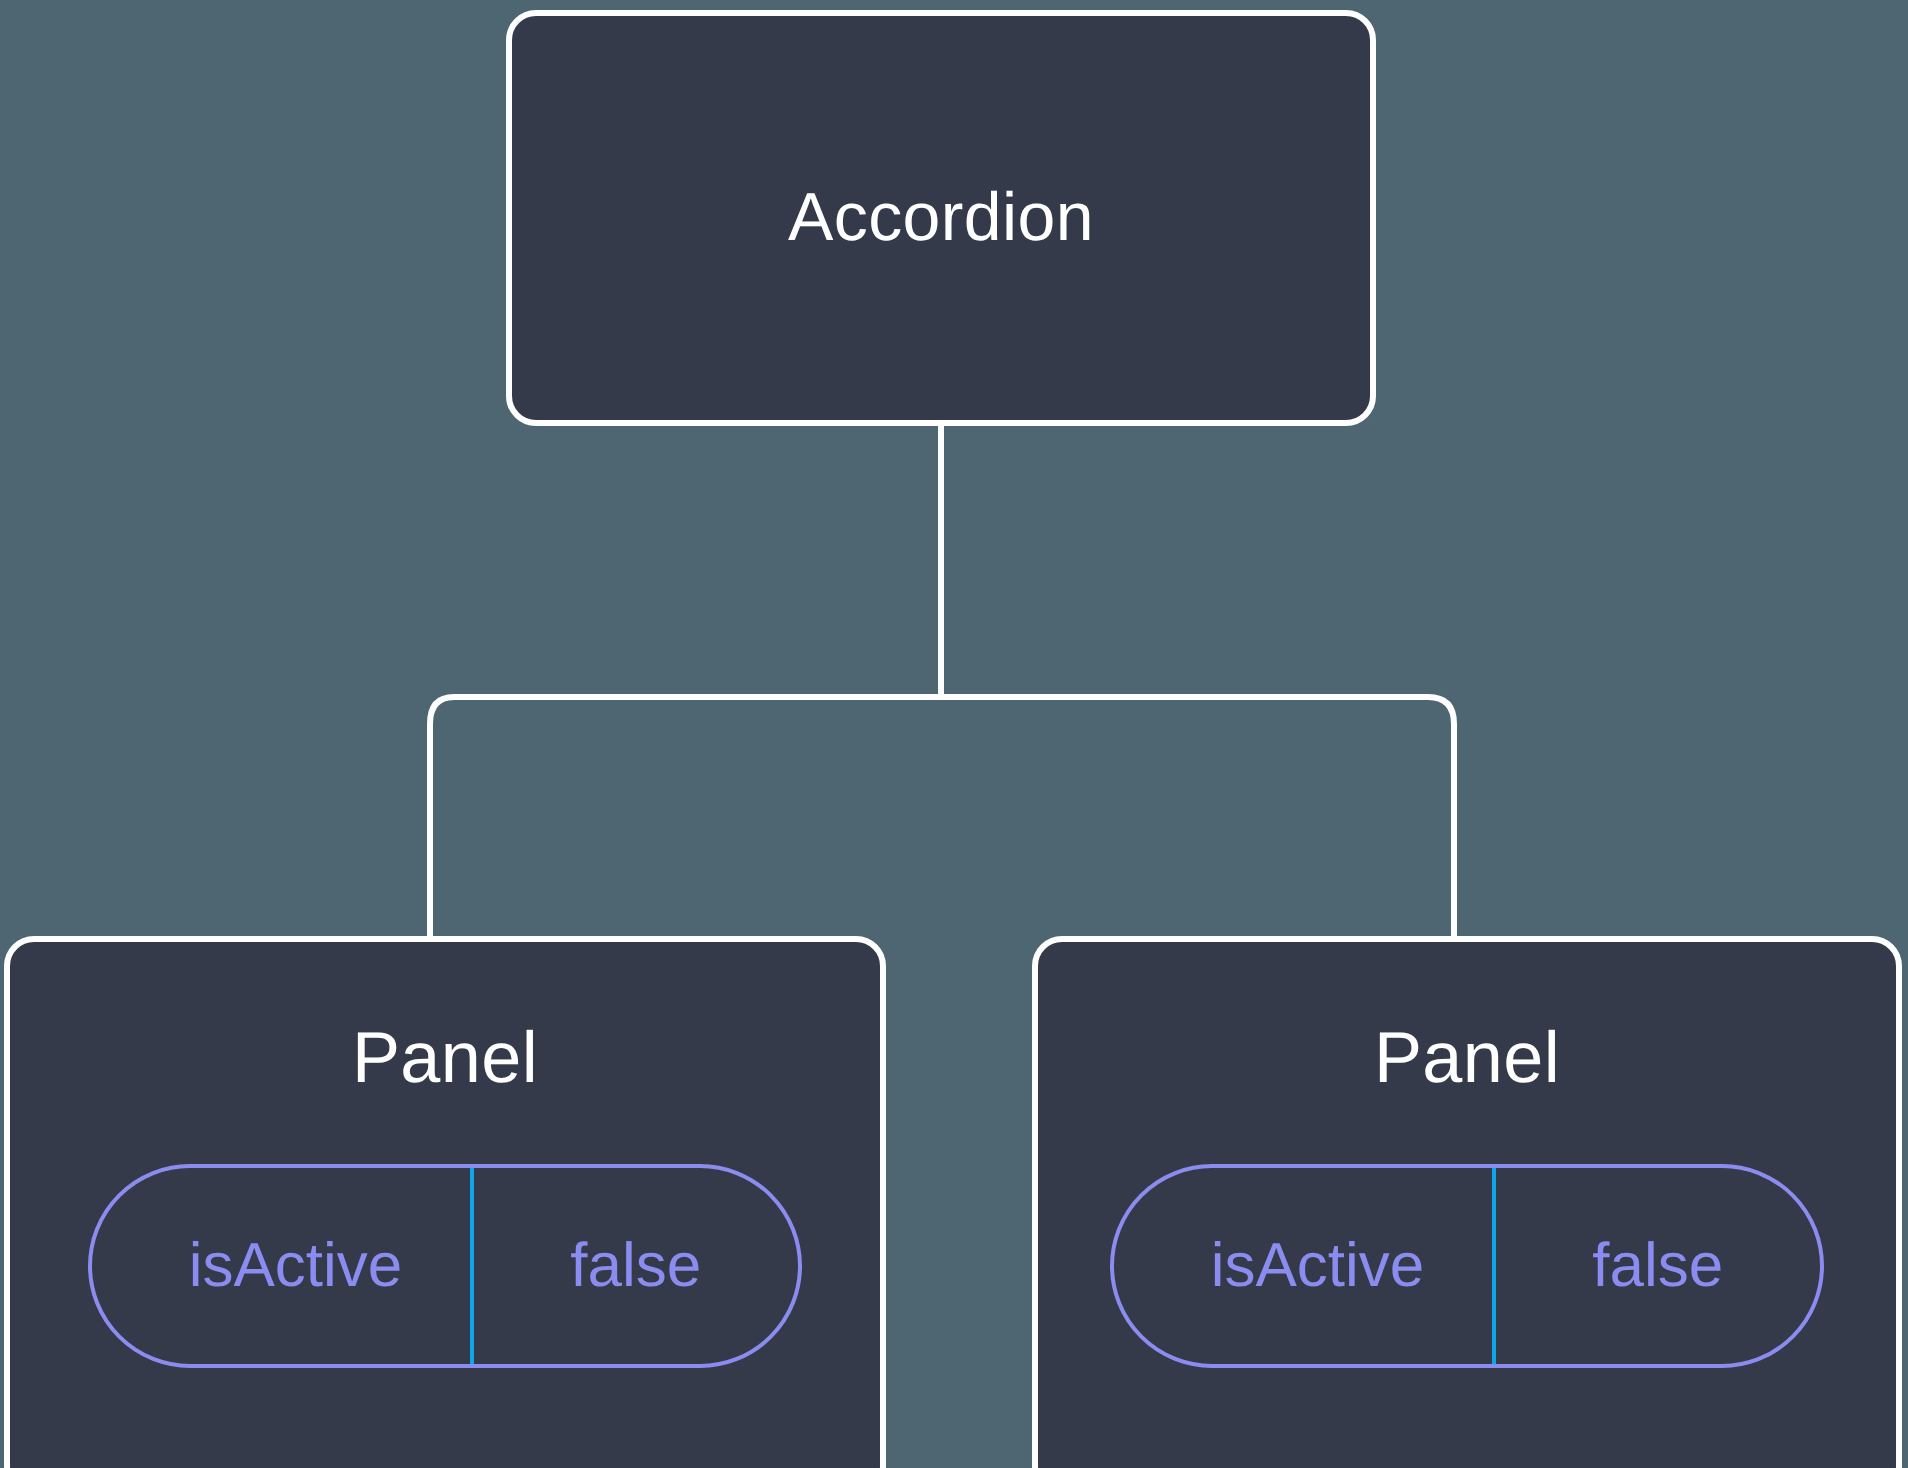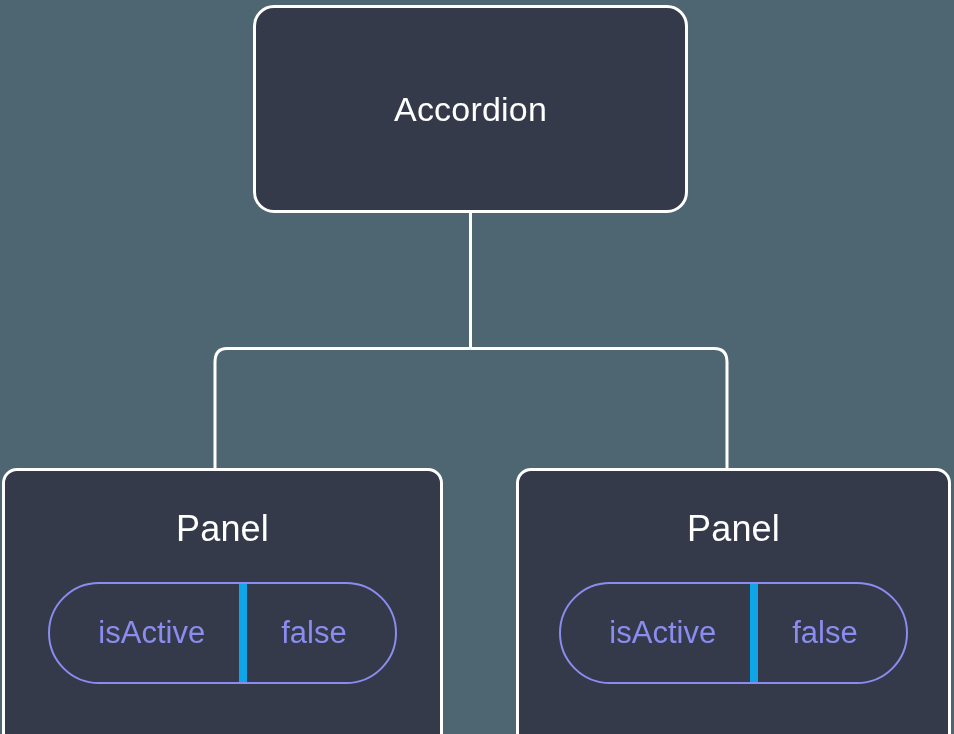--- a/index.html
+++ b/index.html
@@ -38,21 +38,20 @@
     flex-direction: column;
     align-items: center;
   }
 
   .node-root {
     left: 253px;
     top: 5px;
     width: 435px;
     height: 208px;
     justify-content: center;
-    border-radius: 21px;
   }
 
   .node-child {
     top: 468px;
     height: 280px;
     padding-top: 40px;
     align-items: center;
   }
 
   .node-child-left  { left: 2px;   width: 441px; }
@@ -89,25 +88,25 @@
     justify-content: center;
     color: #8b8cf0;
     font-size: 31px;
     font-weight: 400;
     white-space: nowrap;
     box-sizing: border-box;
   }
 
   .pill-key {
     padding: 0 34px 0 48px;
-    border-right: 8px solid #0ea5e9;
+    border-right: 2px solid #0ea5e9;
   }
 
   .pill-val {
-    padding: 0 48px 0 34px;
+    padding: 0 48px 0 48px;
   }
 </style>
 </head>
 <body>
 
 <div id="stage">
 
   <svg id="edges" viewBox="0 0 954 734" width="954" height="734" aria-hidden="true">
 
     <path d="M 470.5 211 L 470.5 348.5" fill="none" stroke="#ffffff" stroke-width="3" stroke-linecap="butt"></path>

